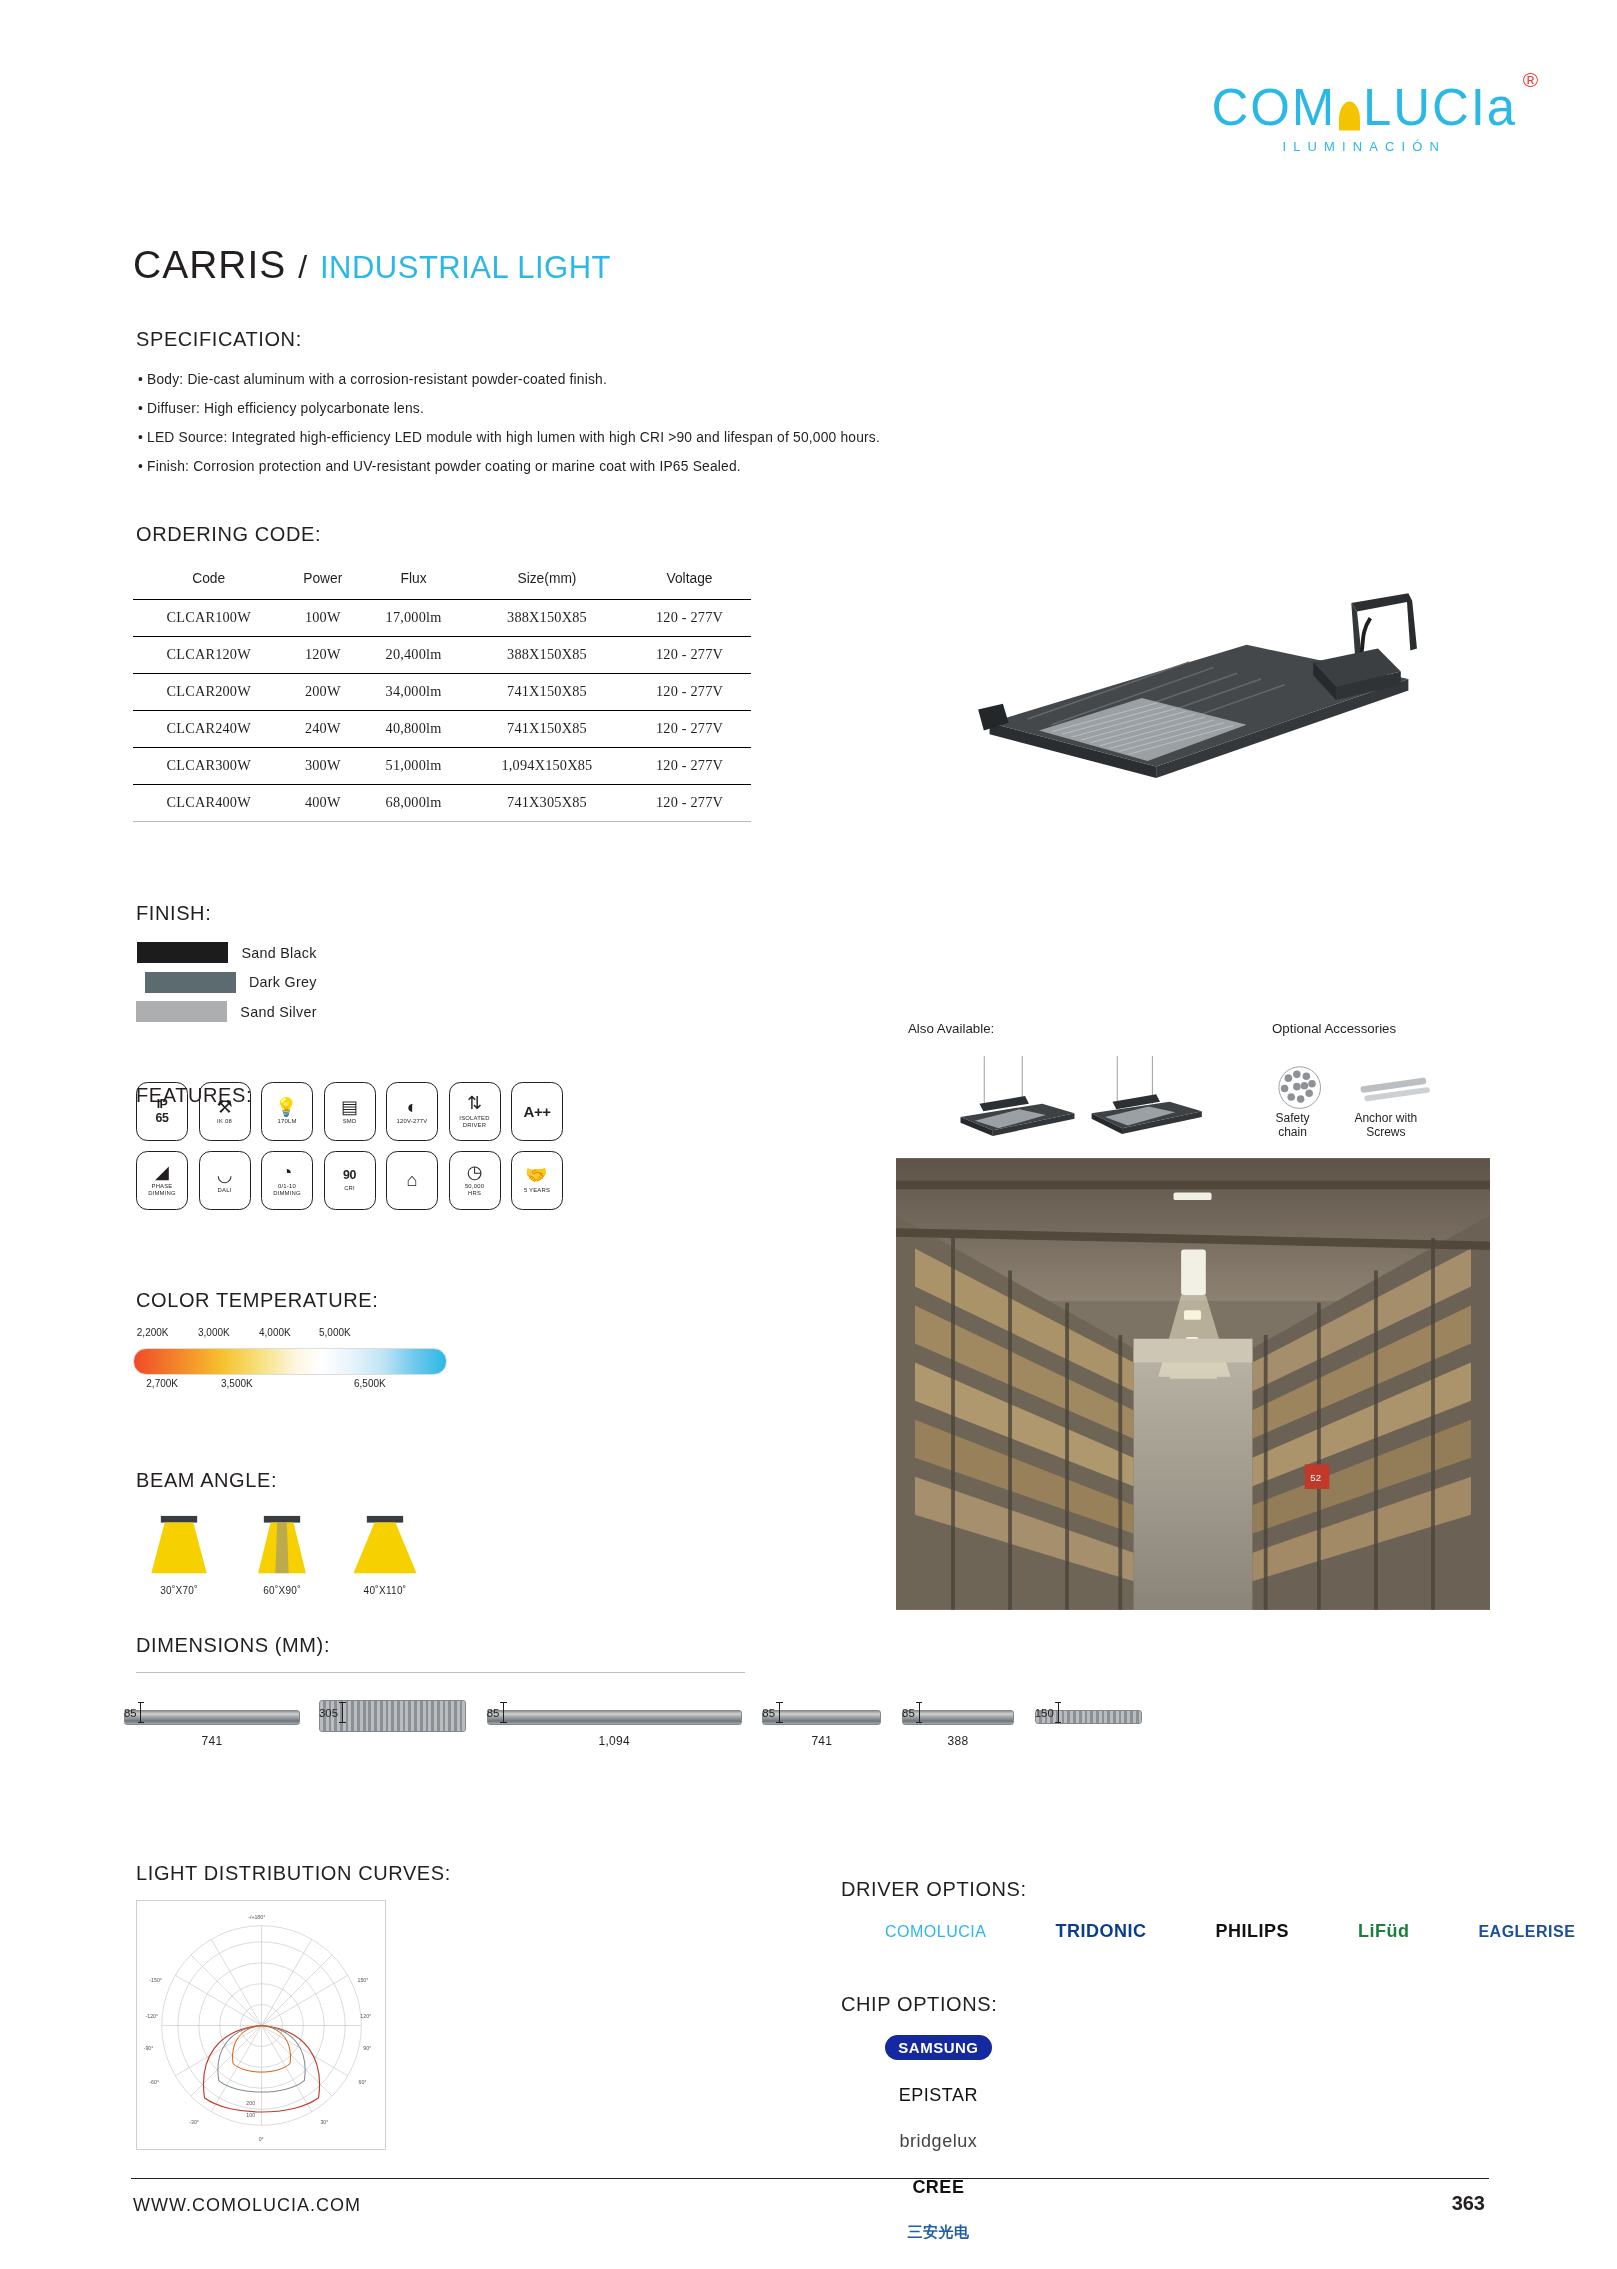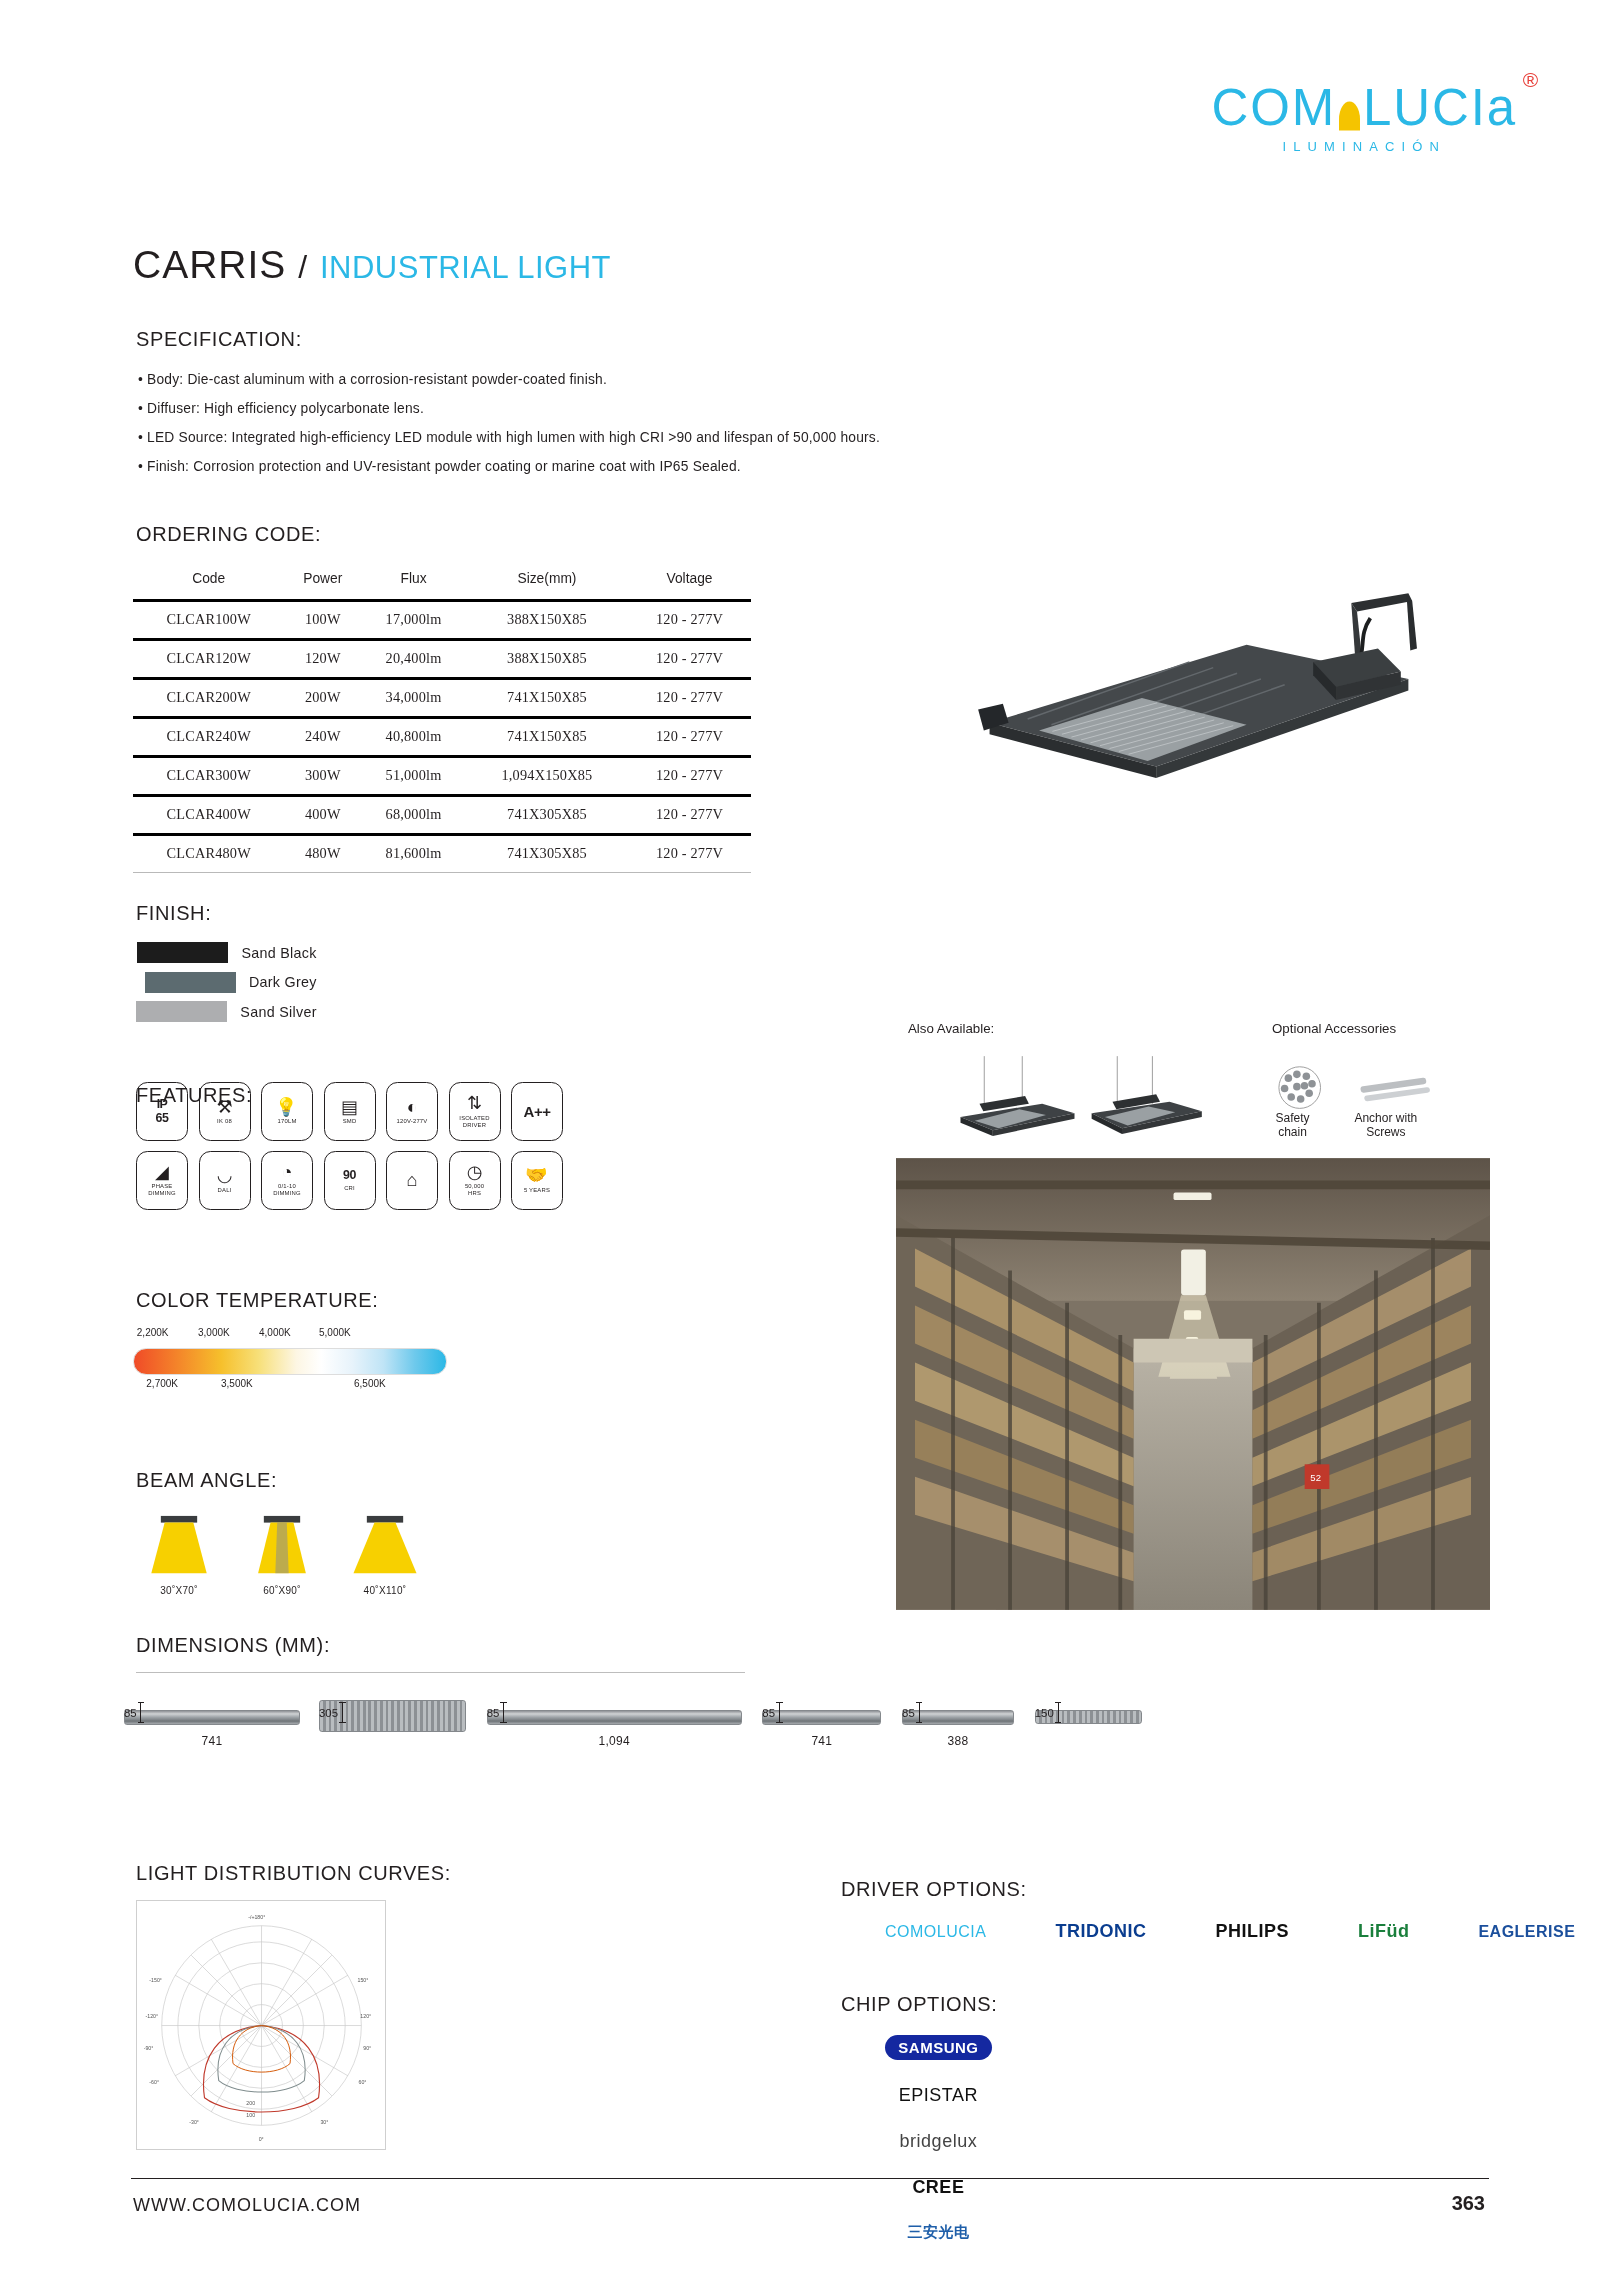--- a/index.html
+++ b/index.html
@@ -93,21 +93,21 @@
     font-size: 13.3px;
   }
   .order-table th {
     font-weight: normal;
     font-size: 13.8px;
     padding: 7.6px 3.8px 13.3px;
     text-align: center;
     color: #231f20;
   }
   .order-table td {
-    border-top: 3px solid #000000;
+    border-top: 1px solid #000000;
     padding: 9.5px 3.8px;
     text-align: center;
     font-family: "Liberation Serif", serif;
     font-size: 14.3px;
     letter-spacing: 0.2px;
   }
   .order-table tr:last-child td { border-bottom: 1px solid #b9b9b9; }
 
   
   .finish-rows { position: absolute; top: 942px; left: 136px; }
@@ -305,27 +305,20 @@
         <td>1,094X150X85</td>
         <td>120 - 277V</td>
       </tr>
       <tr>
         <td>CLCAR400W</td>
         <td>400W</td>
         <td>68,000lm</td>
         <td>741X305X85</td>
         <td>120 - 277V</td>
       </tr>
-      <tr>
-        <td>CLCAR480W</td>
-        <td>480W</td>
-        <td>81,600lm</td>
-        <td>741X305X85</td>
-        <td>120 - 277V</td>
-      </tr>
     </tbody>
   </table>
 
   <svg style="position:absolute;top:580px;left:961px;" width="495" height="219" viewBox="0 0 520 230">
     <g>
 
       <path d="M410 24 L470 14 L474 22 L416 33 Z" fill="#2c2f31"></path>
       <path d="M410 24 L414 80 L421 80 L416 33 Z" fill="#35383a"></path>
       <path d="M468 16 L472 74 L479 72 L474 22 Z" fill="#2a2d2f"></path>
 

